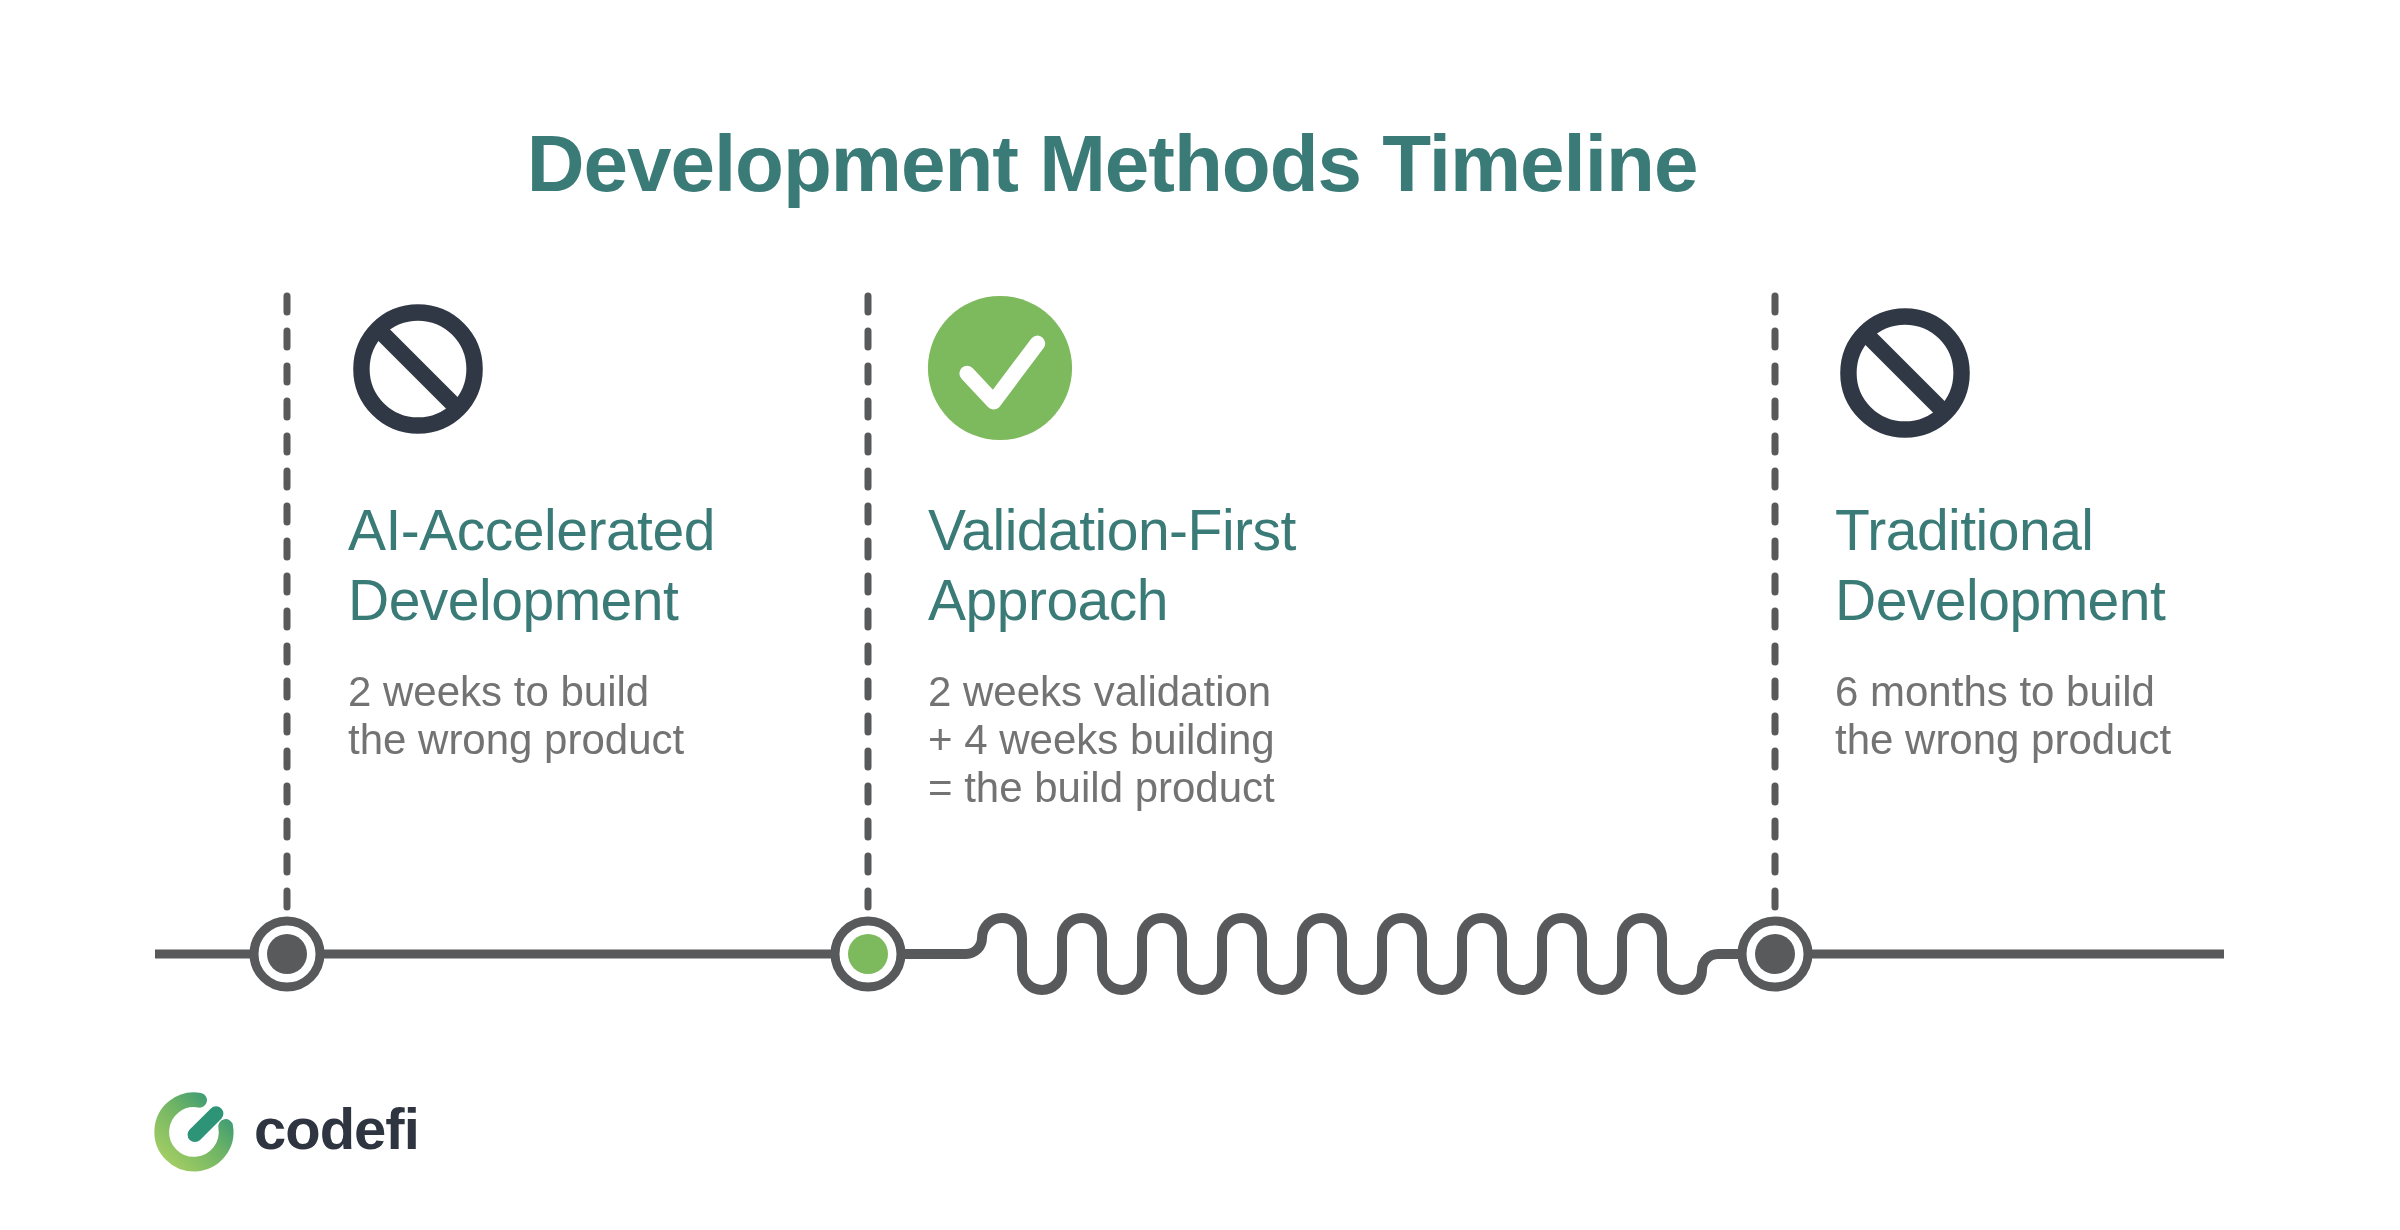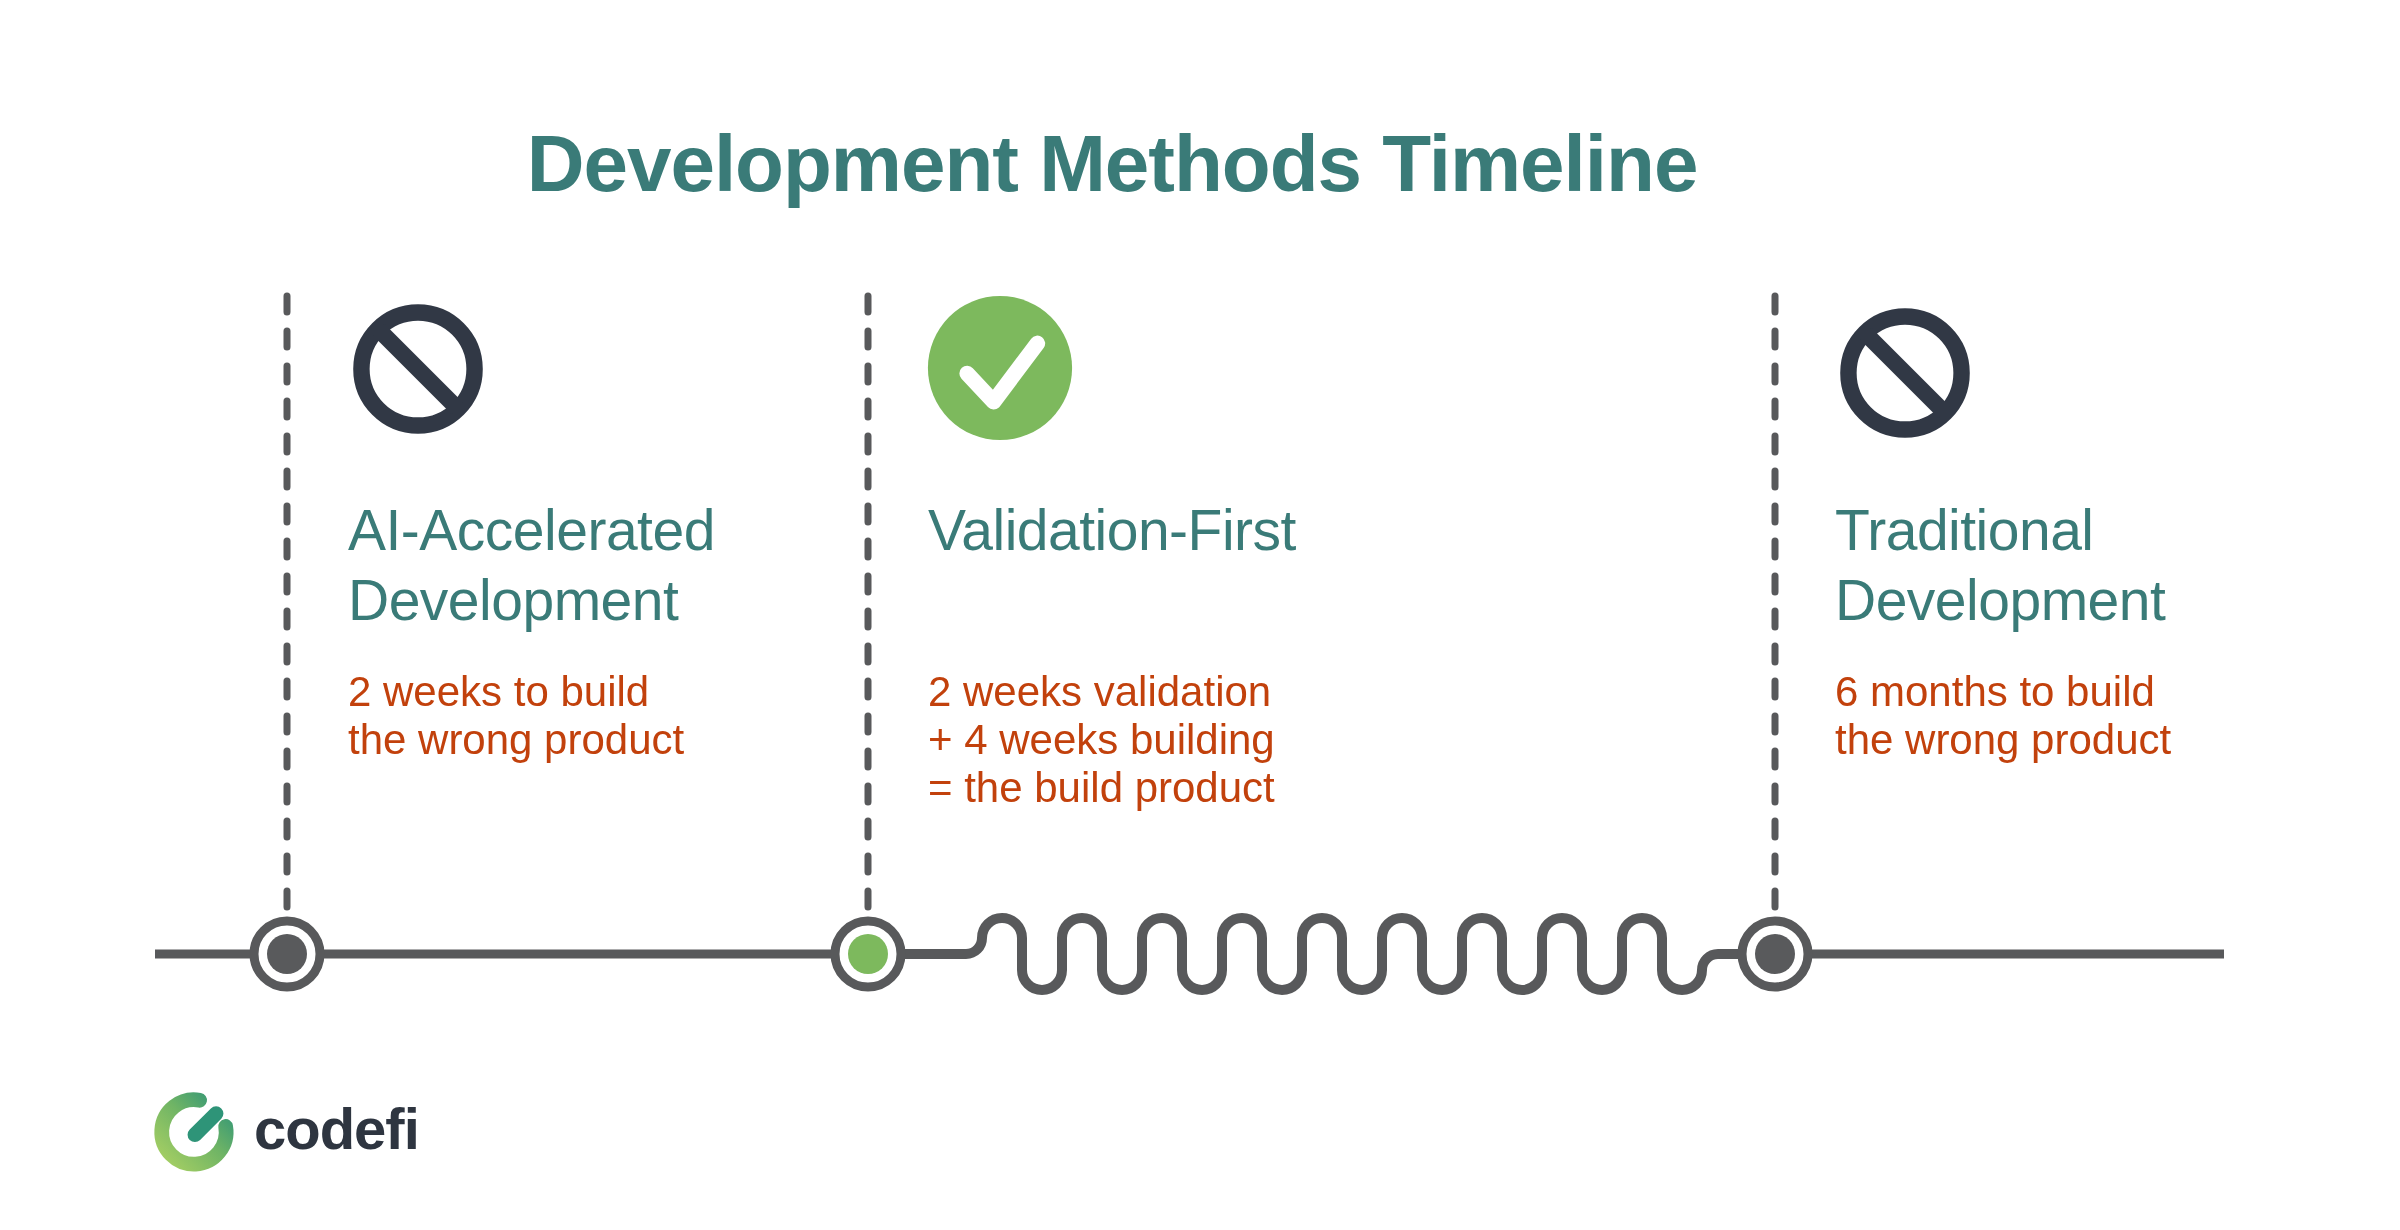--- a/index.html
+++ b/index.html
@@ -38,21 +38,21 @@
     line-height:70px;
     color:#3A7B78;
     letter-spacing:-0.5px;
     white-space:nowrap;
   }
   .body-text{
     position:absolute;
     top:668px;left:0;
     font-size:42px;
     line-height:48px;
-    color:#c2410c;
+    color:#737373;
     white-space:nowrap;
   }
   .logo{
     position:absolute;
     left:148px;top:1086px;
     display:flex;
     align-items:center;
   }
   .logo-mark{width:92px;height:92px;}
   .logo-text{
@@ -135,20 +135,21 @@
     </div>
     <div class="body-text">
       <div>2 weeks to build</div>
       <div>the wrong product</div>
     </div>
   </div>
 
   <div class="col" id="col2">
     <div class="heading">
       <div>Validation-First</div>
+      <div>Approach</div>
     </div>
     <div class="body-text">
       <div>2 weeks validation</div>
       <div>+ 4 weeks building</div>
       <div>= the build product</div>
     </div>
   </div>
 
   <div class="col" id="col3">
     <div class="heading">

